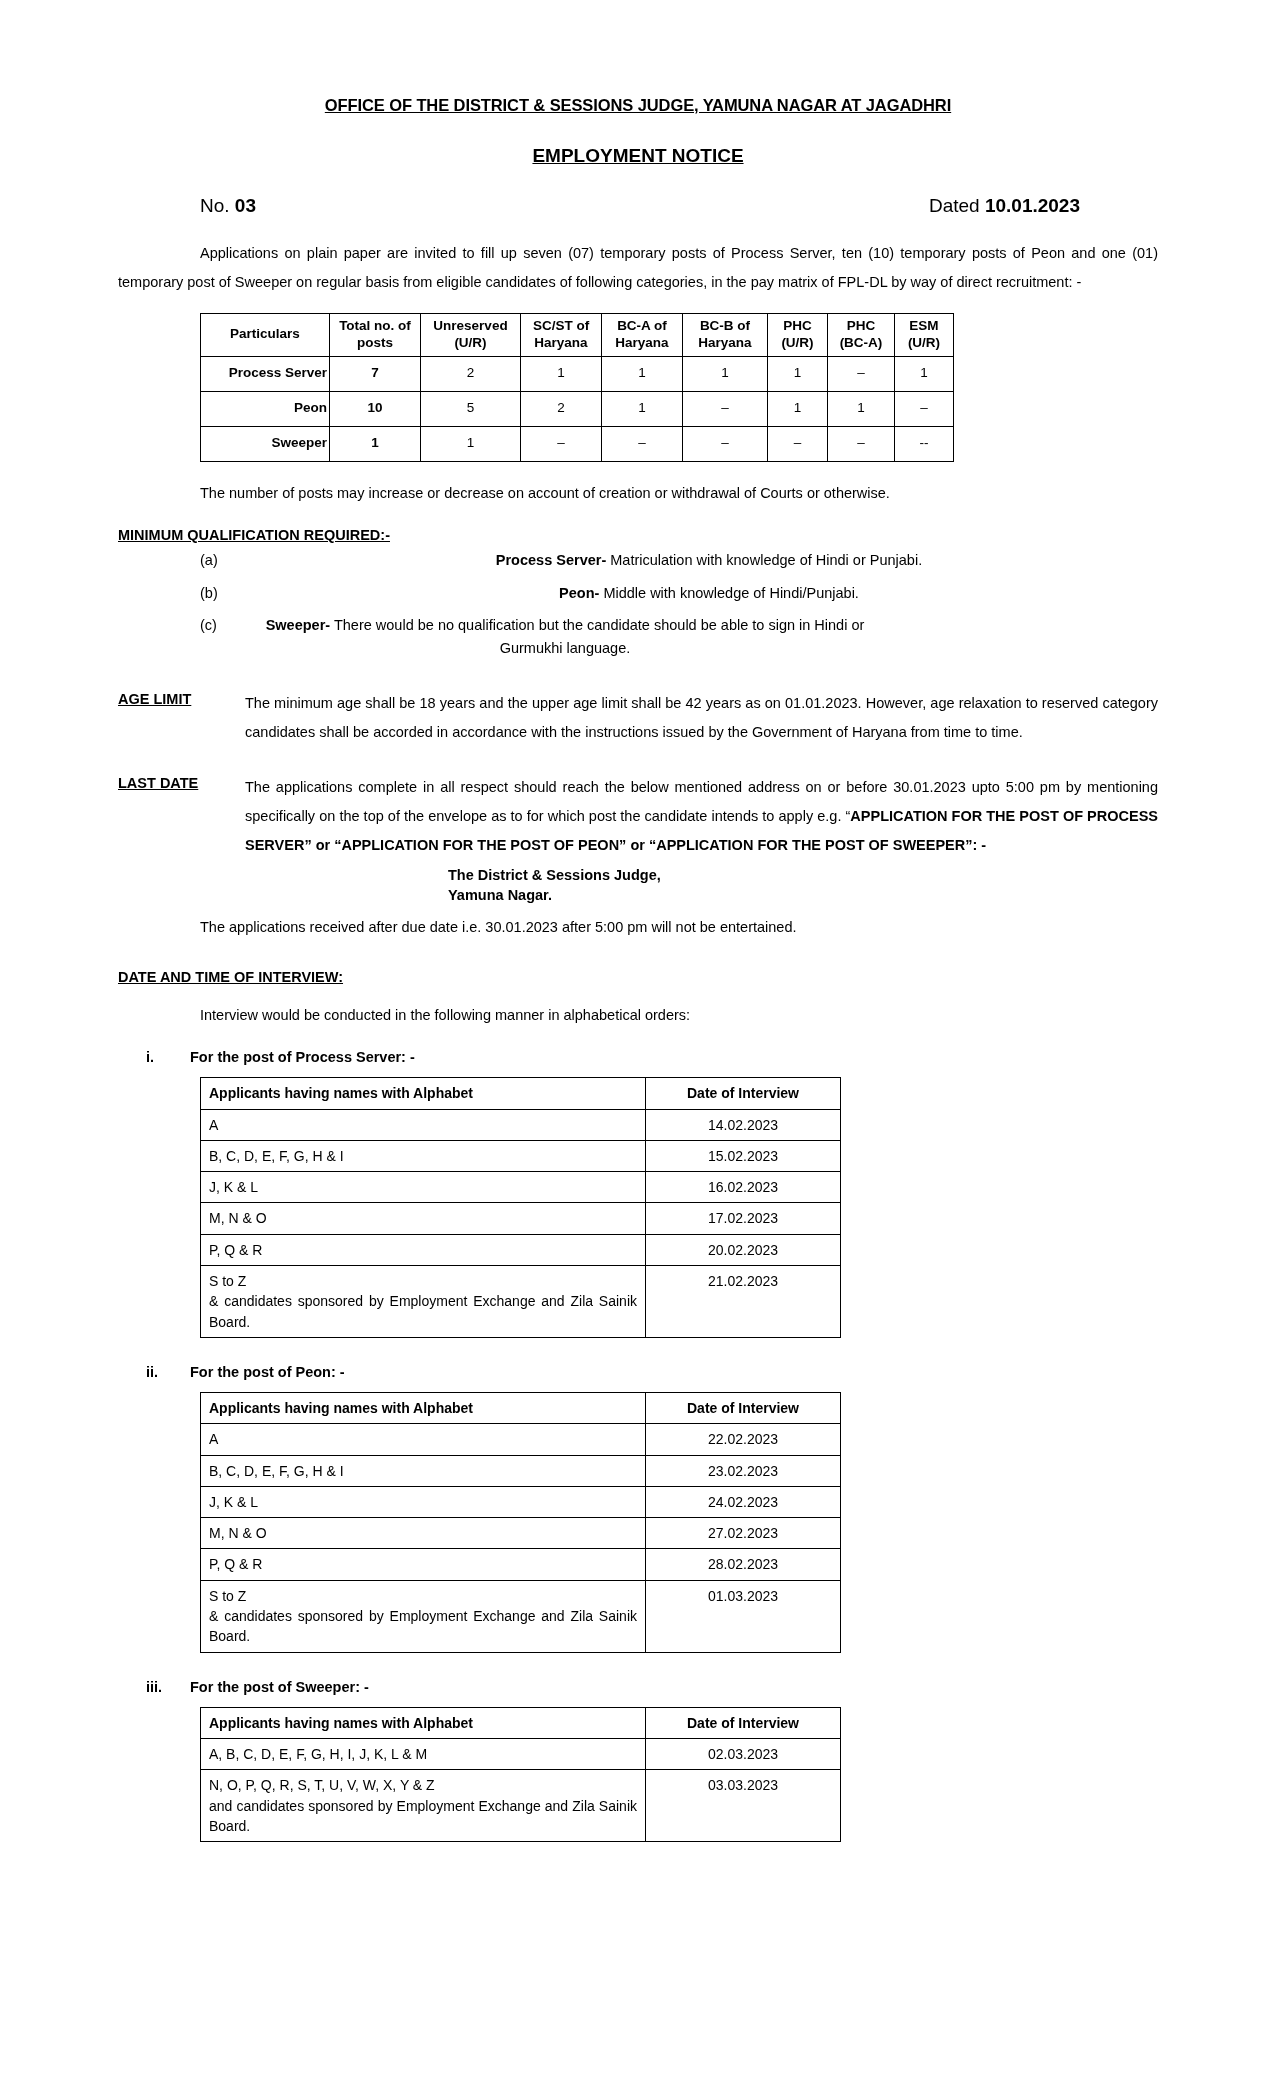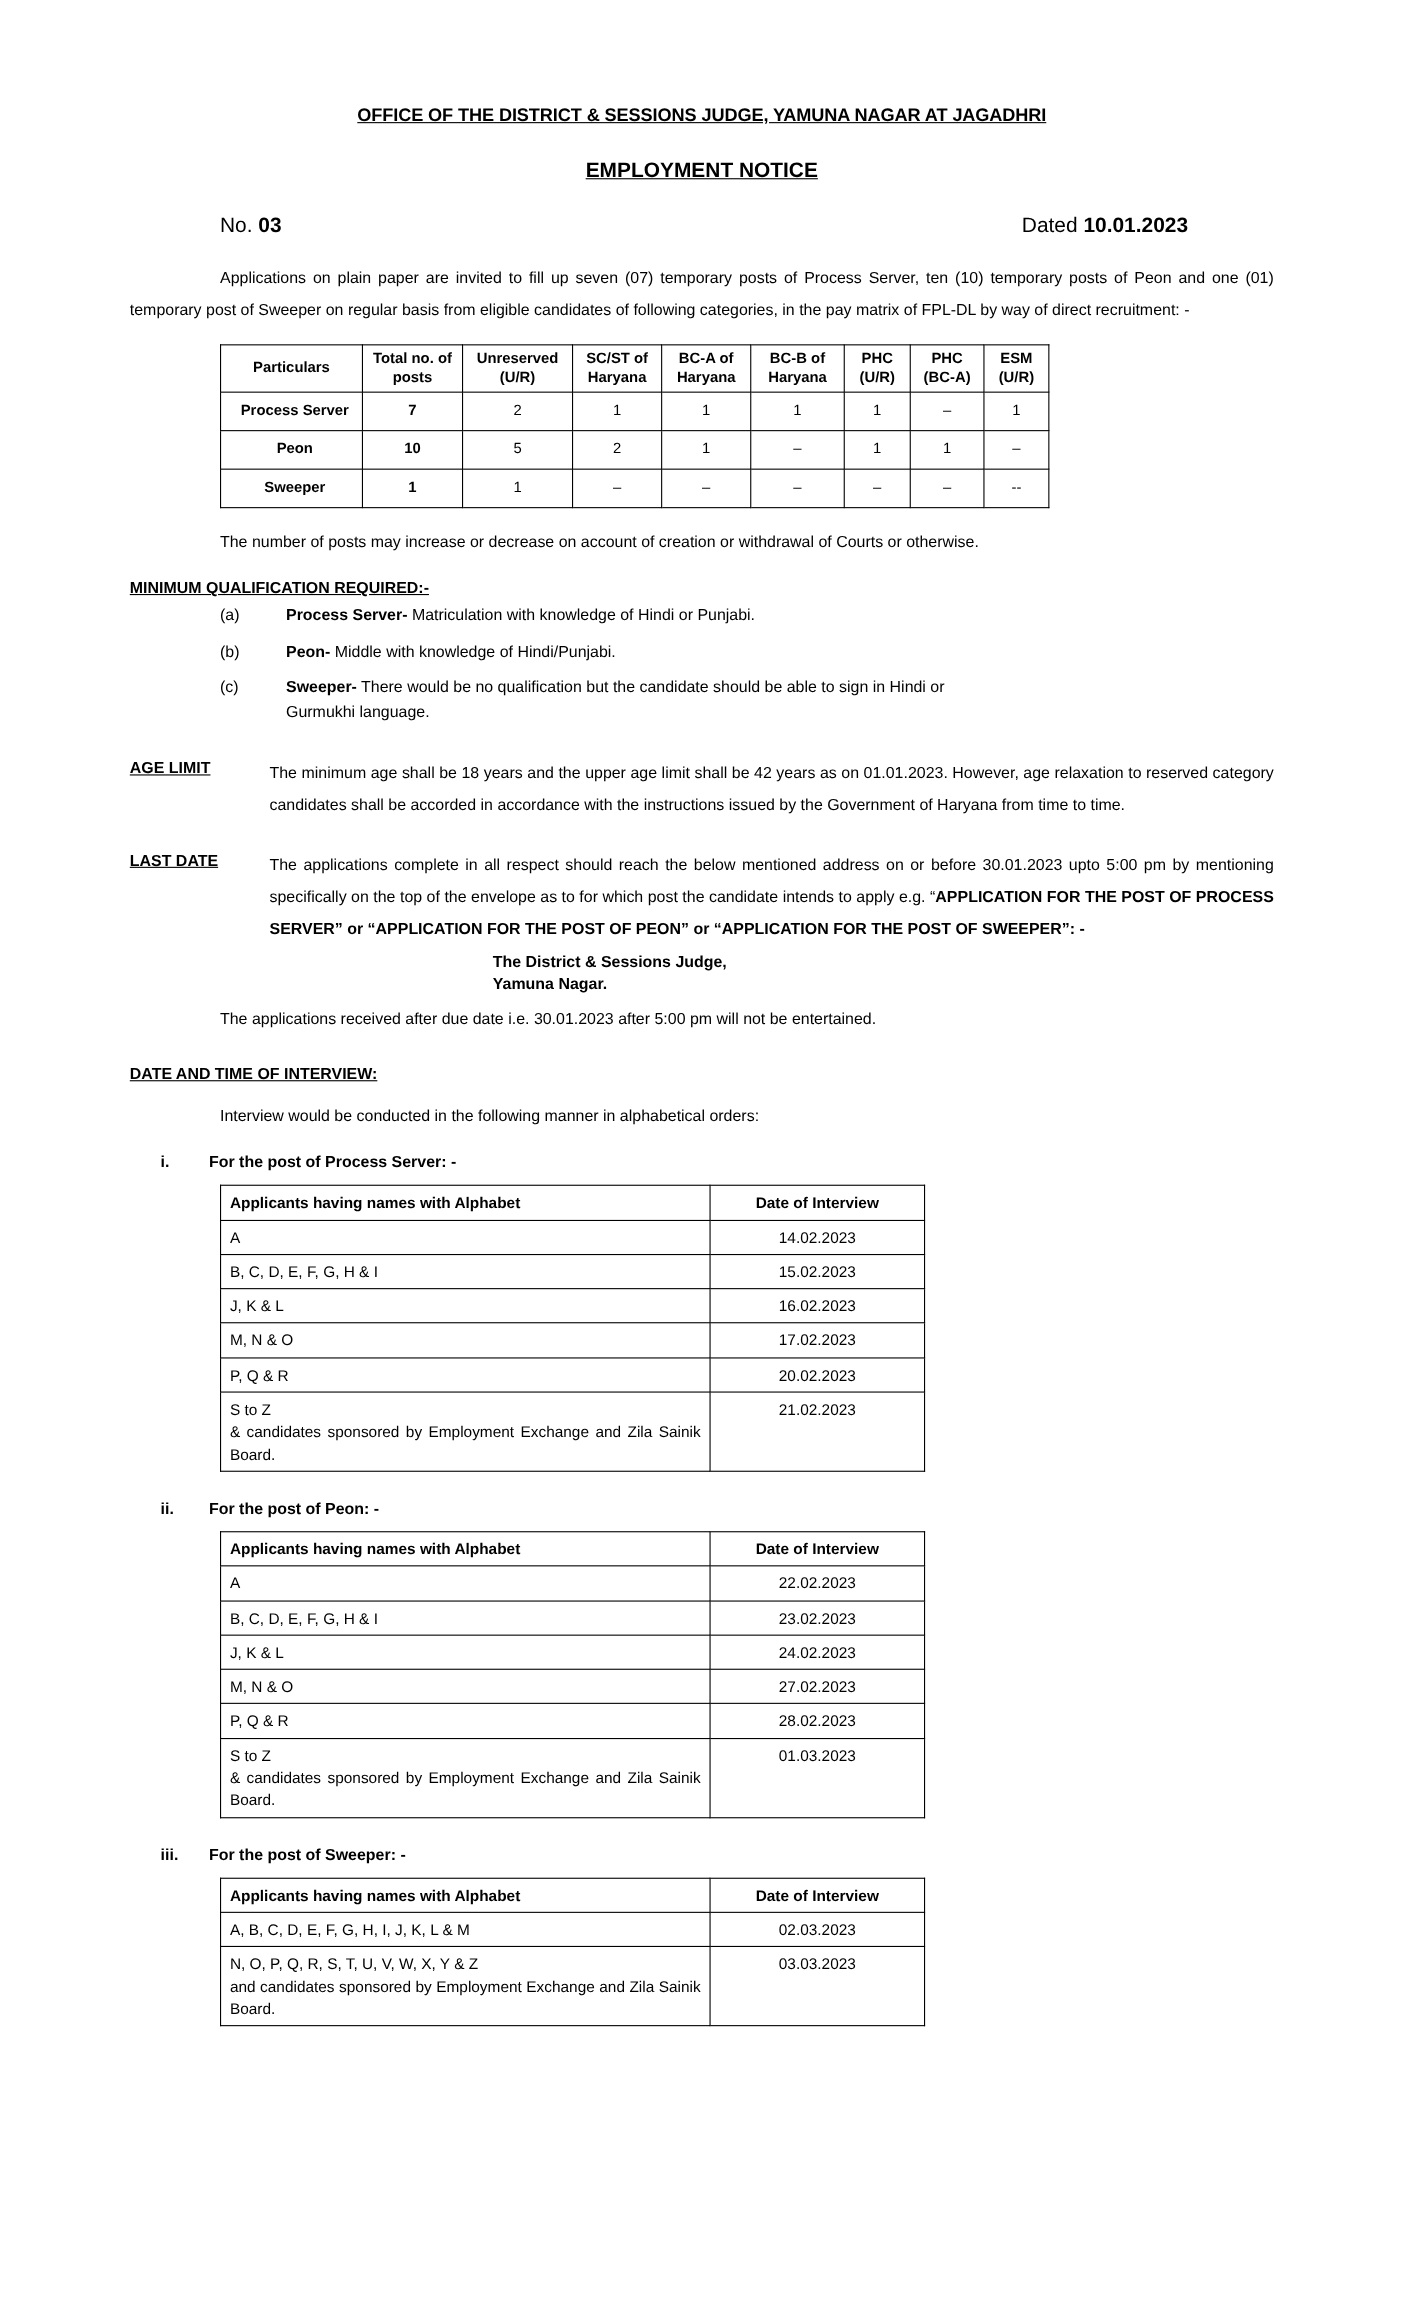--- a/index.html
+++ b/index.html
@@ -84,21 +84,21 @@
   table.posts th, table.posts td {
     border: 1px solid #000;
     font-size: 13.5px;
     text-align: center;
     padding: 4px 2px;
     line-height: 1.25;
   }
   table.posts th { font-weight: bold; }
   table.posts tbody td { height: 26px; }
   table.posts tbody td.particular {
-    text-align: center;
+    text-align: right;
     font-weight: bold;
     padding-left: 8px;
   }
   table.posts tbody td.total { font-weight: bold; }
 
   
   .sec-underline {
     font-weight: bold;
     text-decoration: underline;
     font-size: 14.5px;
@@ -106,21 +106,21 @@
   .minqual-head { margin: 20px 0 6px 0; }
 
   .qual-list { margin: 6px 0 0 0; padding: 0; }
   .qual-item {
     display: flex;
     margin: 0 0 10px 0;
     line-height: 1.55;
     font-size: 14.5px;
   }
   .qual-item .marker { width: 60px; flex: 0 0 60px; padding-left: 82px; box-sizing: content-box; }
-  .qual-item .qtext { flex: 1; }
+  .qual-item .qtext { flex: 1; text-align: center; }
   .qual-item b { font-weight: bold; }
 
   
   .labeled {
     display: flex;
     margin-top: 26px;
     gap: 15px;
   }
   .labeled .lbl {
     flex: 0 0 112px;

